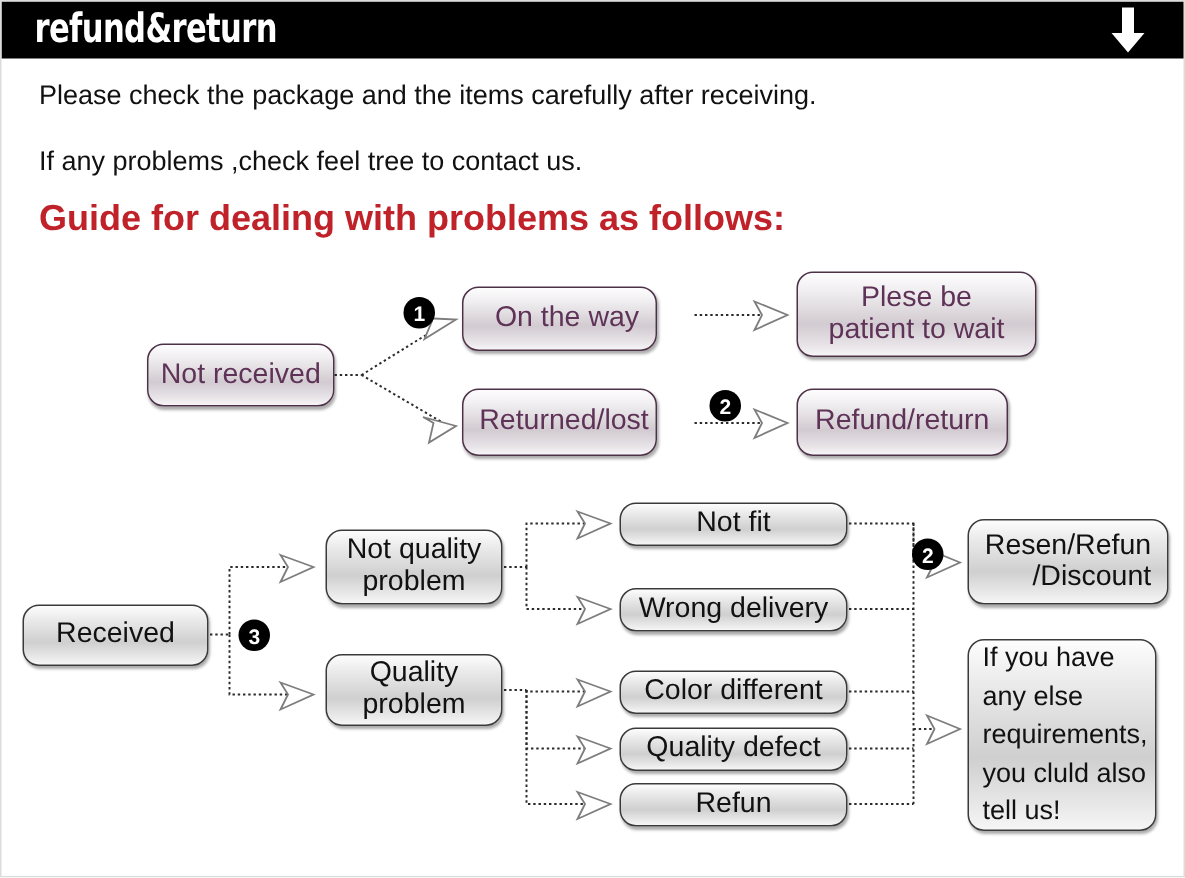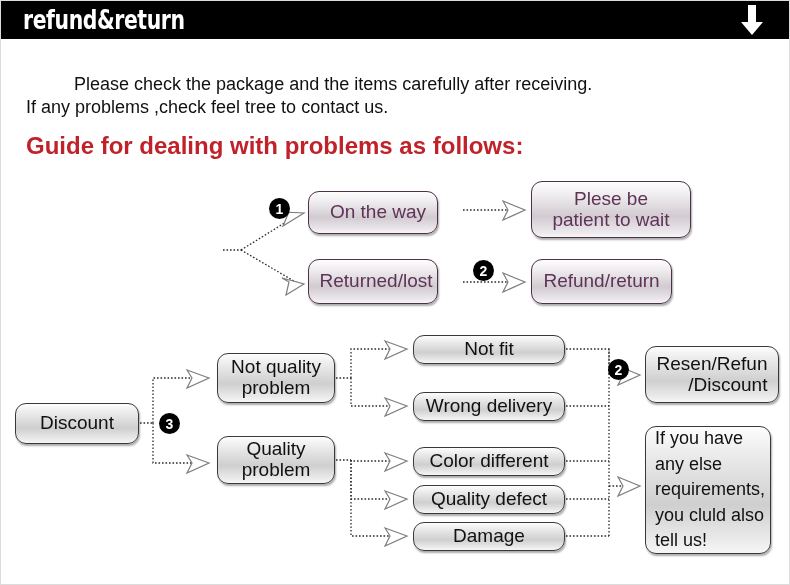--- a/index.html
+++ b/index.html
@@ -52,21 +52,21 @@
   }
 
   
   .intro-line {
     position: absolute;
     left: 25px;
     color: #111111;
     font-size: 18px;
     white-space: nowrap;
   }
-  #intro-line-1 { top: 73px; margin-left: 48px; }
+  #intro-line-1 { top: 52px; }
   #intro-line-2 { top: 96px; }
   #guide-heading {
     position: absolute;
     left: 25px;
     top: 131px;
     color: #c0222a;
     font-size: 24px;
     font-weight: bold;
     white-space: nowrap;
   }
@@ -193,53 +193,54 @@
     <polygon class="arrowhead" points="617,365 639,374 617,384 622,374"></polygon>
 
     <path class="conn" d="M565,460 L608,460"></path>
     <path class="conn" d="M565,498 L608,498"></path>
     <path class="conn" d="M565,535 L608,535"></path>
     <path class="conn" d="M608,348 L608,535"></path>
     <path class="conn" d="M608,485 L628,485"></path>
     <polygon class="arrowhead" points="617,476 639,485 617,495 622,485"></polygon>
   </svg>
 
+  <div class="node purple" style="left:97px; top:228px; width:125px; height:42px;">Not received</div>
 
   <div class="badge" style="left:268px; top:197px;">1</div>
 
   <div class="node purple" style="left:307px; top:190px; width:130px; height:43px;padding-left:16px;">On the way</div>
 
   <div class="node purple" style="left:307px; top:258px; width:130px; height:45px;padding-left:12px;">Returned/lost</div>
 
   <div class="node purple" style="left:530px; top:180px; width:160px; height:57px;">Plese be
 patient to wait</div>
 
   <div class="badge" style="left:472px; top:259px;">2</div>
 
   <div class="node purple" style="left:530px; top:258px; width:141px; height:45px;">Refund/return</div>
 
-  <div class="node" style="left:14px; top:402px; width:124px; height:41px;">Discount</div>
+  <div class="node" style="left:14px; top:402px; width:124px; height:41px;">Received</div>
 
   <div class="badge" style="left:158px; top:412px;">3</div>
 
   <div class="node" style="left:216px; top:352px; width:118px; height:50px;">Not quality
 problem</div>
 
   <div class="node" style="left:216px; top:435px; width:118px; height:48px;">Quality
 problem</div>
 
   <div class="node" style="left:412px; top:334px; width:152px; height:29px;">Not fit</div>
 
   <div class="node" style="left:412px; top:391px; width:152px; height:29px;">Wrong delivery</div>
 
   <div class="node" style="left:412px; top:446px; width:152px; height:29px;">Color different</div>
 
   <div class="node" style="left:412px; top:484px; width:152px; height:29px;">Quality defect</div>
 
-  <div class="node" style="left:412px; top:521px; width:152px; height:29px;">Damage</div>
+  <div class="node" style="left:412px; top:521px; width:152px; height:29px;">Refun</div>
 
   <div class="badge" style="left:607px; top:358px;">2</div>
 
   <div class="node" style="left:644px; top:345px; width:134px; height:57px;text-align:right;">Resen/Refun
 /Discount</div>
 
   <div class="node left-text" style="left:644px; top:425px; width:126px; height:128px; font-size:18px; line-height:1.42;">If you have
 any else
 requirements,
 you cluld also

